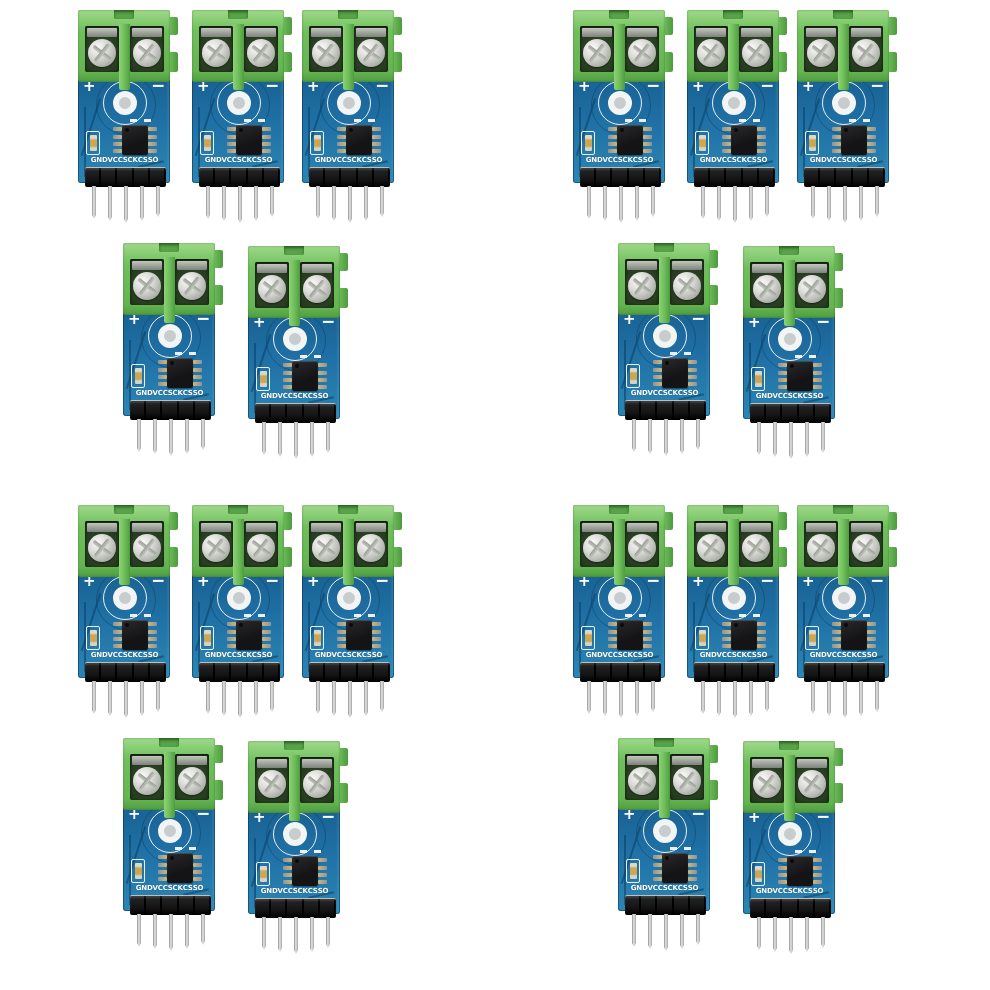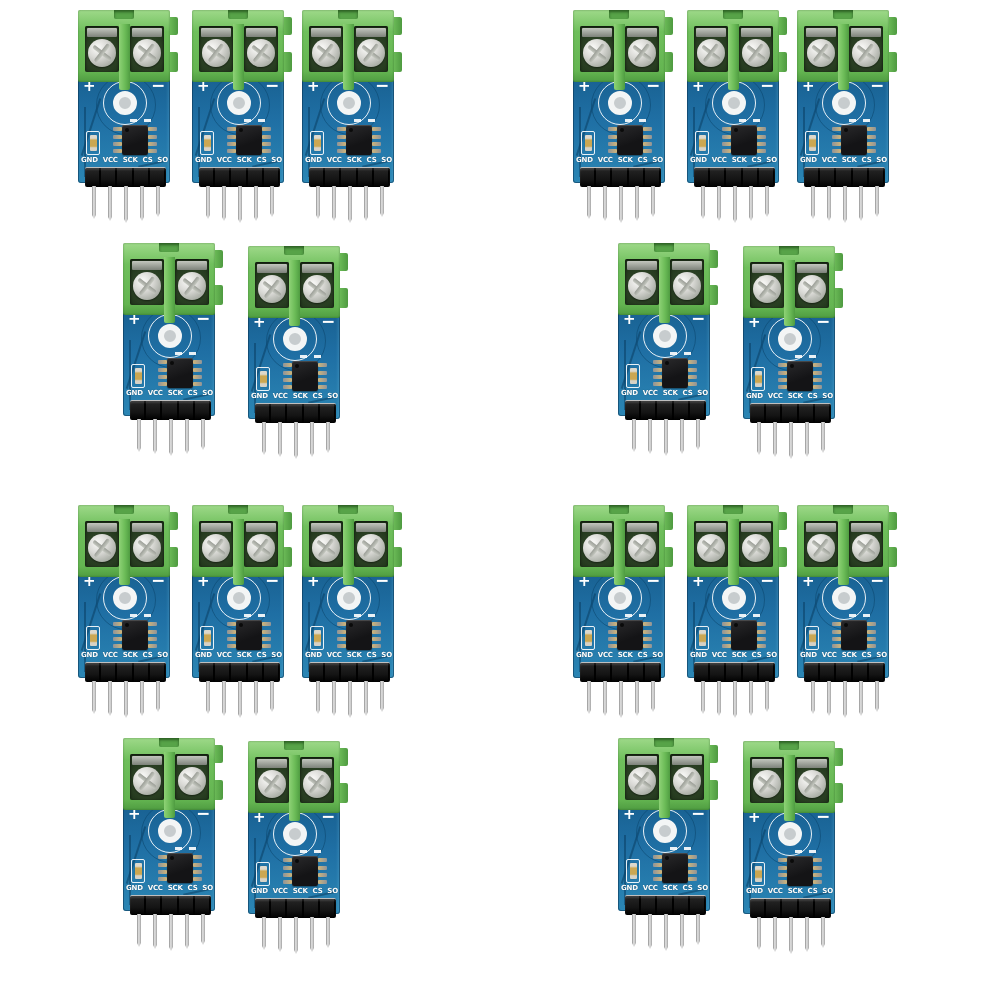--- a/index.html
+++ b/index.html
@@ -44,21 +44,21 @@
   .chip-dot{position:absolute;left:3px;top:3px;width:4px;height:4px;border-radius:50%;background:#0a0a0a;}
   .pad{position:absolute;width:9px;height:4px;
     background:linear-gradient(90deg,#8f9499,var(--pad-gold,#cfb57a));border-radius:1px;}
   .pl{left:-9px}.pr{left:26px;background:linear-gradient(270deg,#8f9499,var(--pad-gold,#cfb57a));}
   .row0{top:2px}.row1{top:9.5px}.row2{top:17px}.row3{top:24px}
   .smd-outline{position:absolute;left:8px;top:64px;width:14px;height:24px;border-radius:2px;
     border:1px solid rgba(255,255,255,.9);box-sizing:border-box;}
   .smd-body{position:absolute;left:2.5px;top:3px;width:7px;height:16px;border-radius:1px;
     background:linear-gradient(180deg,#dcd8cc 0 20%,#cba752 32% 70%,#d6d2c6 80% 100%);
     box-shadow:0 0 1px rgba(0,0,0,.4);}
-  .pin-labels{position:absolute;left:3px;top:89px;width:87px;display:flex;justify-content:space-between;
+  .pin-labels{position:absolute;left:3px;top:89px;width:87px;display:flex;justify-content:center;
     color:var(--silkscreen-white,#ffffff);font-size:7px;font-weight:bold;letter-spacing:-.2px;
     text-shadow:0 0 1px rgba(0,0,0,.45);}
 
   
   .terminal{position:absolute;left:0;top:0;width:92px;height:72px;
     background:linear-gradient(180deg,var(--terminal-green-light,#9ed989) 0%,var(--terminal-green,#6fbf5c) 30%,#64b551 85%,#4f9c41 100%);
     border-radius:2px;box-shadow:inset 0 0 2px rgba(20,60,15,.5);}
   .t-notch{position:absolute;left:36px;top:0;width:20px;height:9px;background:#57a348;
     box-shadow:inset 0 2px 3px rgba(15,50,10,.6);border-radius:0 0 2px 2px;}
   .t-window{position:absolute;top:16px;width:34px;height:46px;

